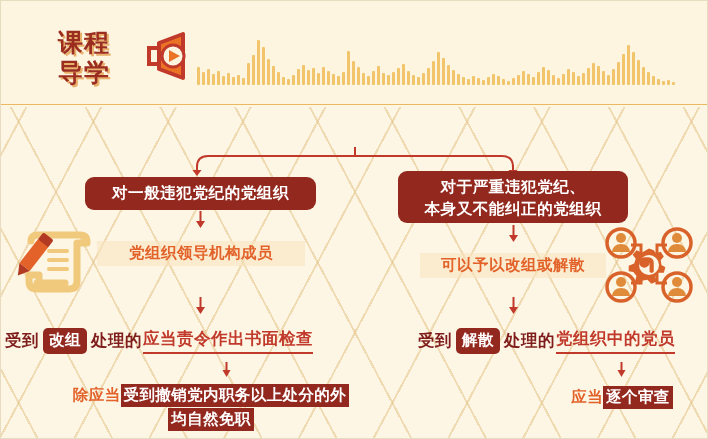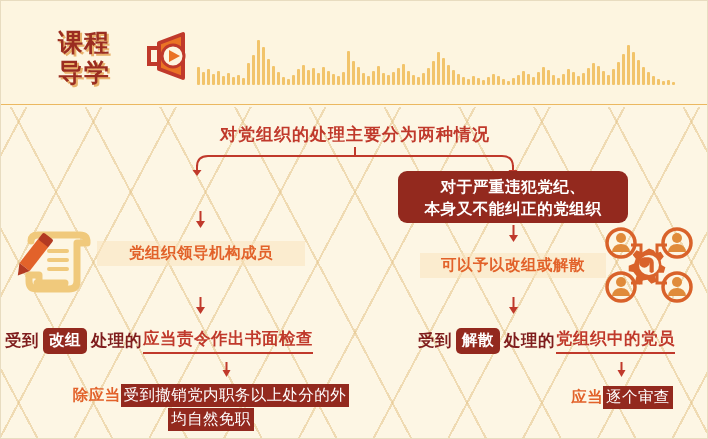--- a/index.html
+++ b/index.html
@@ -237,21 +237,21 @@
   }
   .r4-plain {
     color: #e2622a;
     font-weight: bold;
     font-size: 15.5px;
     letter-spacing: 0.4px;
   }
   .r4-hl {
     background: #93291e;
     color: #ffffff;
-    font-weight: normal;
+    font-weight: bold;
     font-size: 15.5px;
     padding: 2px 3px 3px 3px;
     letter-spacing: 0.4px;
   }
 
   
   #scroll-icon {
     position: absolute;
     left: 6px; top: 222px;
     width: 86px; height: 80px;
@@ -381,33 +381,33 @@
         <div class="wbar" style="height: 6px;"></div>
         <div class="wbar" style="height: 4px;"></div>
         <div class="wbar" style="height: 5px;"></div>
         <div class="wbar" style="height: 3px;"></div>
       </div>
     <div id="header-rule"></div>
   </div>
 
   <div id="body-area"></div>
 
-  <div id="main-title">对党组织的处理主要分为两种情况</div>
 
   <div id="split-connector">
     <svg width="332" height="30" viewBox="0 0 332 30">
       <path d="M166 0 L166 9" stroke="#c0392b" stroke-width="2" fill="none"></path>
       <path d="M8 20 Q8 9 19 9 L313 9 Q324 9 324 20" stroke="#c0392b" stroke-width="2" fill="none"></path>
       <path d="M8 18 L8 24" stroke="#c0392b" stroke-width="2"></path>
       <path d="M3.5 23 L8 29 L12.5 23 Z" fill="#c0392b"></path>
       <path d="M324 18 L324 24" stroke="#c0392b" stroke-width="2"></path>
       <path d="M319.5 23 L324 29 L328.5 23 Z" fill="#c0392b"></path>
     </svg>
   </div>
 
+  <div class="redbox" id="box-left">对一般违犯党纪的党组织</div>
   <div class="redbox" id="box-right">
     <span>对于严重违犯党纪、</span>
     <span>本身又不能纠正的党组织</span>
   </div>
 
   <div class="mini-arrow" style="left:194px; top:210px;">
     <svg width="11" height="18" viewBox="0 0 11 18">
       <path d="M5.5 0 L5.5 11" stroke="#c0392b" stroke-width="2"></path>
       <path d="M1 10 L5.5 17 L10 10 Z" fill="#c0392b"></path>
     </svg>

